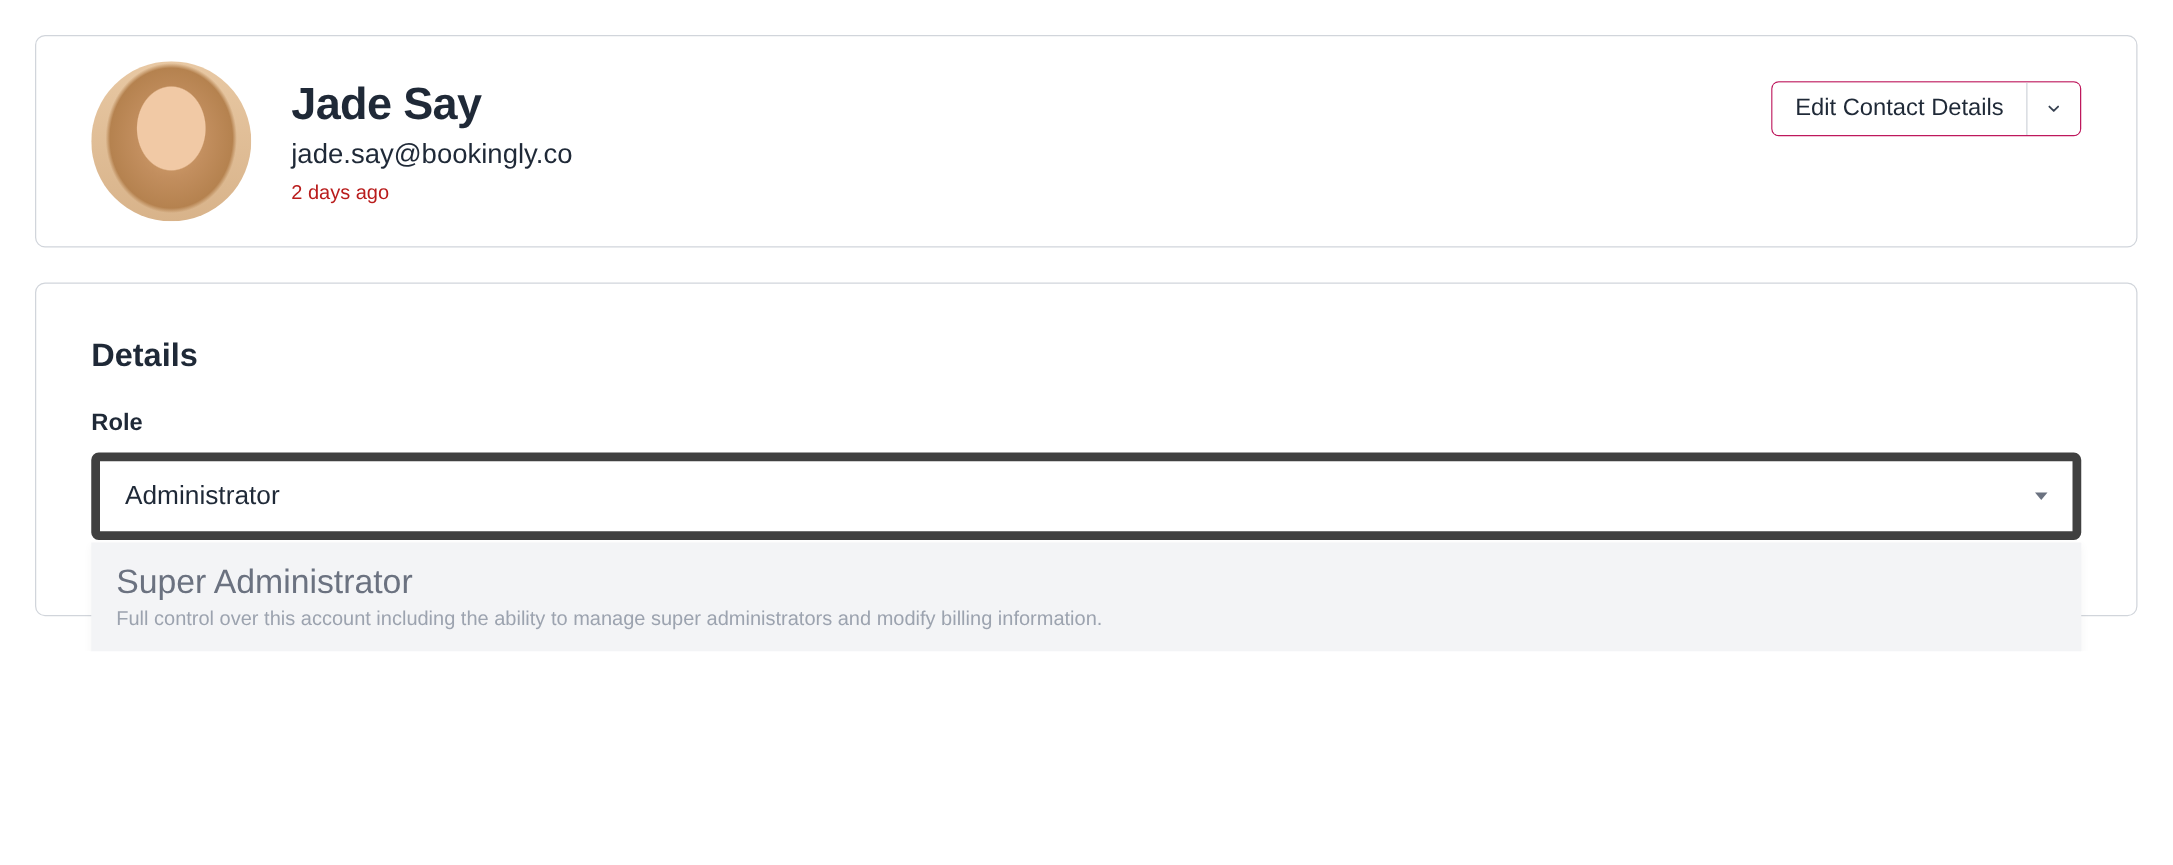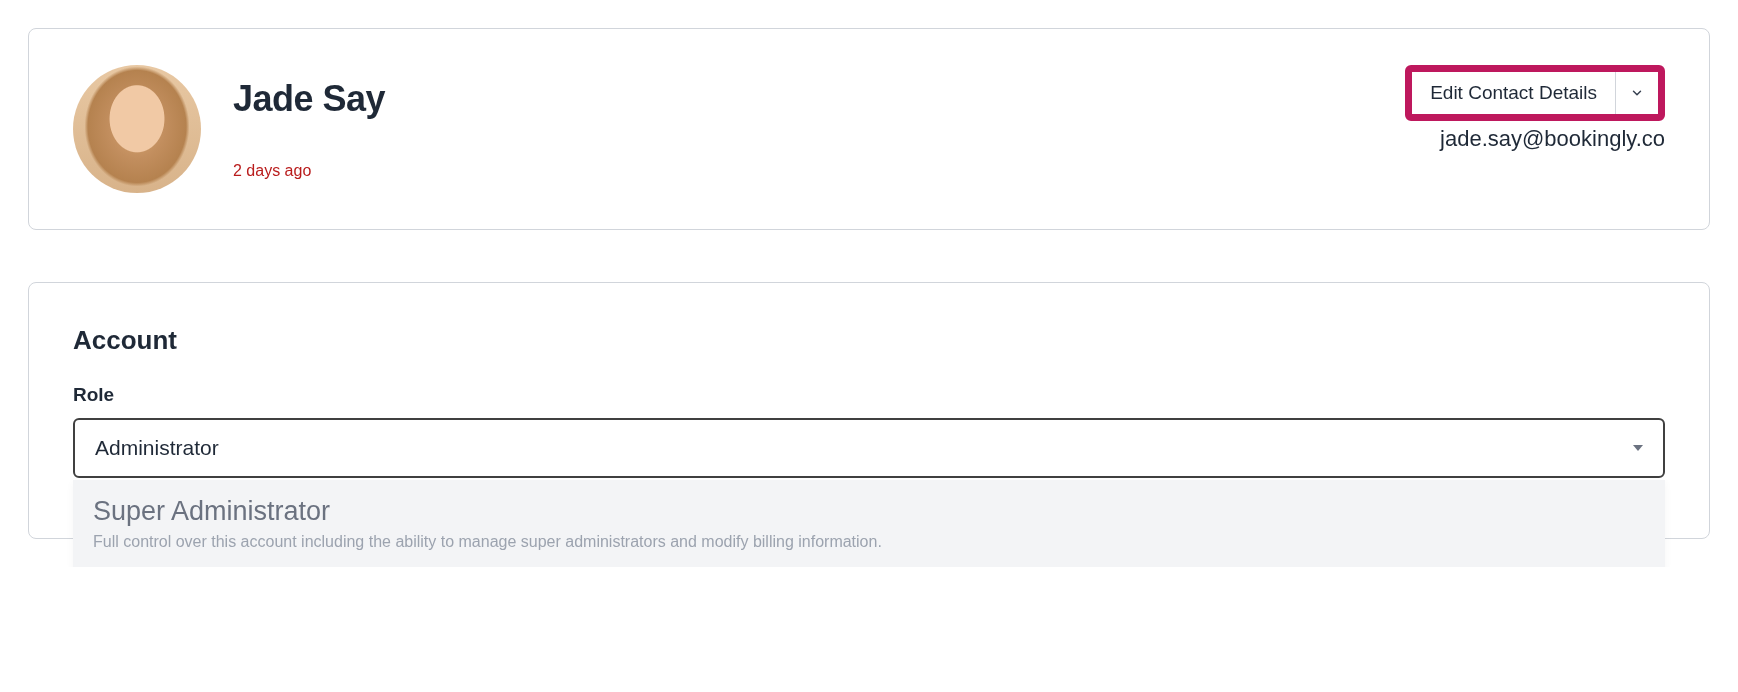--- a/index.html
+++ b/index.html
@@ -13,24 +13,24 @@
       padding: 28px;
       color: #1f2937;
     }
     .card {
       border: 1px solid #d1d5db;
       border-radius: 8px;
       background: #ffffff;
       position: relative;
     }
     .profile-card {
-      padding: 36px 44px;
+      padding: 20px 44px;
       display: flex;
       align-items: center;
-      margin-bottom: 52px;
+      margin-bottom: 28px;
     }
     .avatar {
       width: 128px;
       height: 128px;
       border-radius: 50%;
       background: linear-gradient(135deg, #e8c9a8 0%, #d4a57a 25%, #f0d4b8 50%, #c99770 75%, #e8c9a8 100%);
       flex-shrink: 0;
       margin-right: 32px;
       overflow: hidden;
       position: relative;
@@ -50,32 +50,31 @@
       font-size: 36px;
       font-weight: 700;
       color: #1f2937;
       letter-spacing: -0.5px;
       margin-bottom: 6px;
     }
     .profile-email {
       font-size: 22px;
       color: #1f2937;
       margin-bottom: 10px;
-      text-align: right;
     }
     .profile-time {
       font-size: 16px;
       color: #b91c1c;
     }
     .edit-button-group {
       position: absolute;
       top: 36px;
       right: 44px;
       display: flex;
-      border: 7px solid #be185d;
+      border: 1px solid #be185d;
       border-radius: 6px;
       overflow: hidden;
       background: #fff;
     }
     .edit-button {
       padding: 10px 18px;
       font-size: 19px;
       color: #1f2937;
       background: #fff;
       border: none;
@@ -110,21 +109,21 @@
       font-weight: 700;
       color: #1f2937;
       margin-bottom: 12px;
       display: block;
     }
     .select-wrap {
       position: relative;
     }
     .select-box {
       width: 100%;
-      border: 2px solid #404040;
+      border: 7px solid #404040;
       border-radius: 6px;
       padding: 16px 20px;
       font-size: 21px;
       color: #1f2937;
       background: #fff;
       cursor: pointer;
       display: flex;
       align-items: center;
       justify-content: space-between;
       font-family: inherit;
@@ -177,21 +176,21 @@
     <button class="edit-button">Edit Contact Details</button>
     <button class="edit-dropdown">
       <svg class="chevron-down" viewBox="0 0 24 24" fill="none" stroke="#374151" stroke-width="2.5" stroke-linecap="round" stroke-linejoin="round">
         <polyline points="6 9 12 15 18 9"></polyline>
       </svg>
     </button>
   </div>
 </div>
 
 <div class="card account-card">
-  <div class="section-title">Account</div>
+  <div class="section-title">Details</div>
   <label class="field-label">Role</label>
   <div class="select-wrap">
     <div class="select-box">
       <span>Administrator</span>
       <span class="select-caret"></span>
     </div>
     <div class="dropdown-panel">
       <div class="dropdown-option">
         <div class="dropdown-option-title">Super Administrator</div>
         <div class="dropdown-option-desc">Full control over this account including the ability to manage super administrators and modify billing information.</div>

